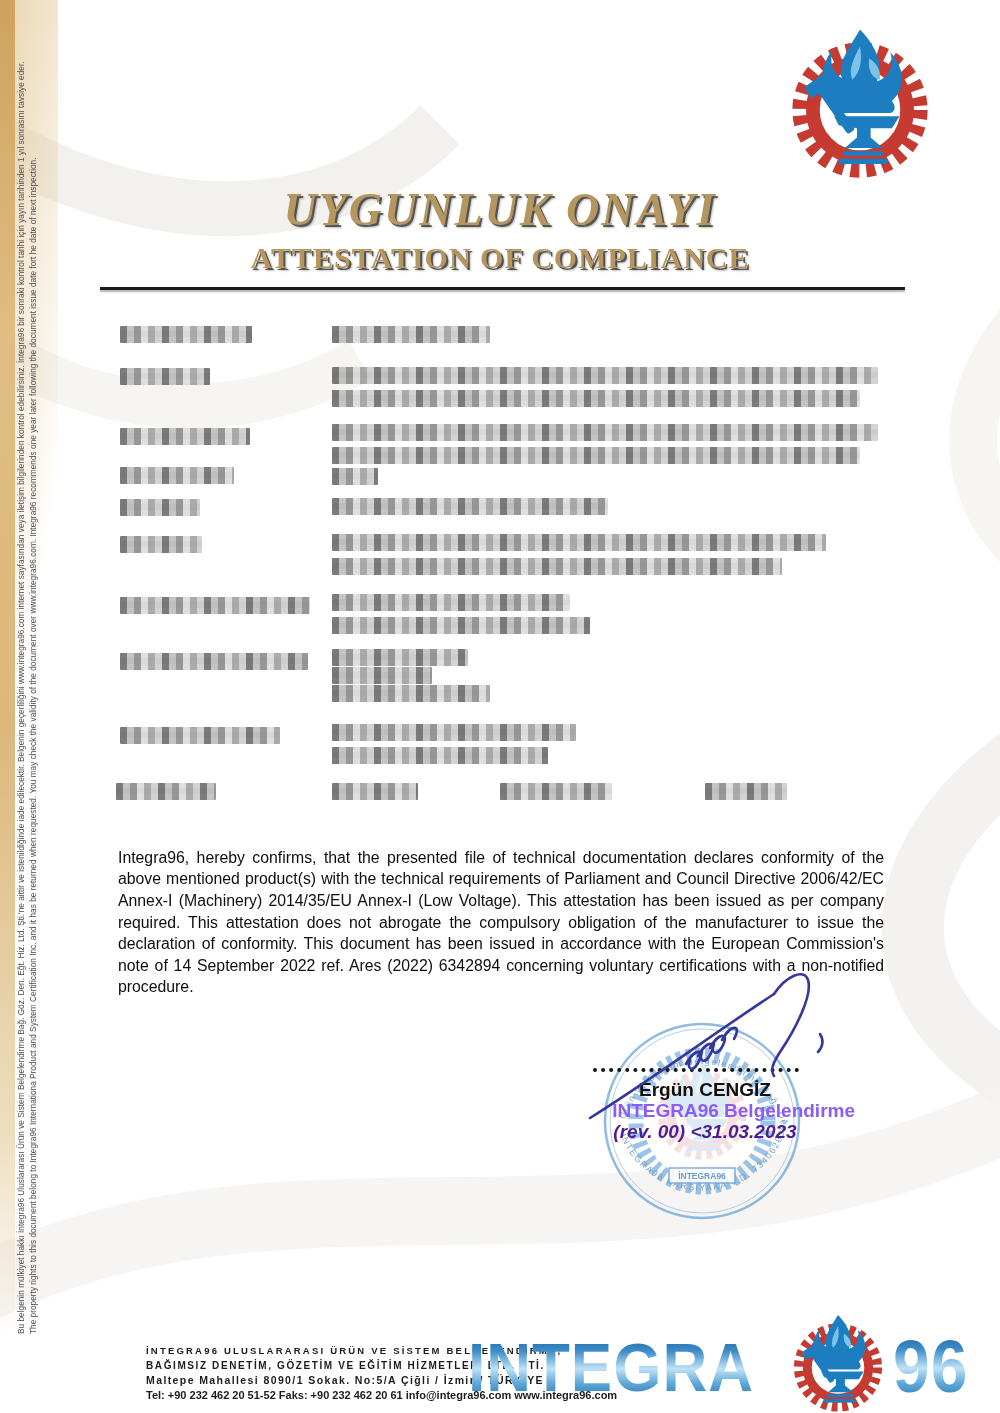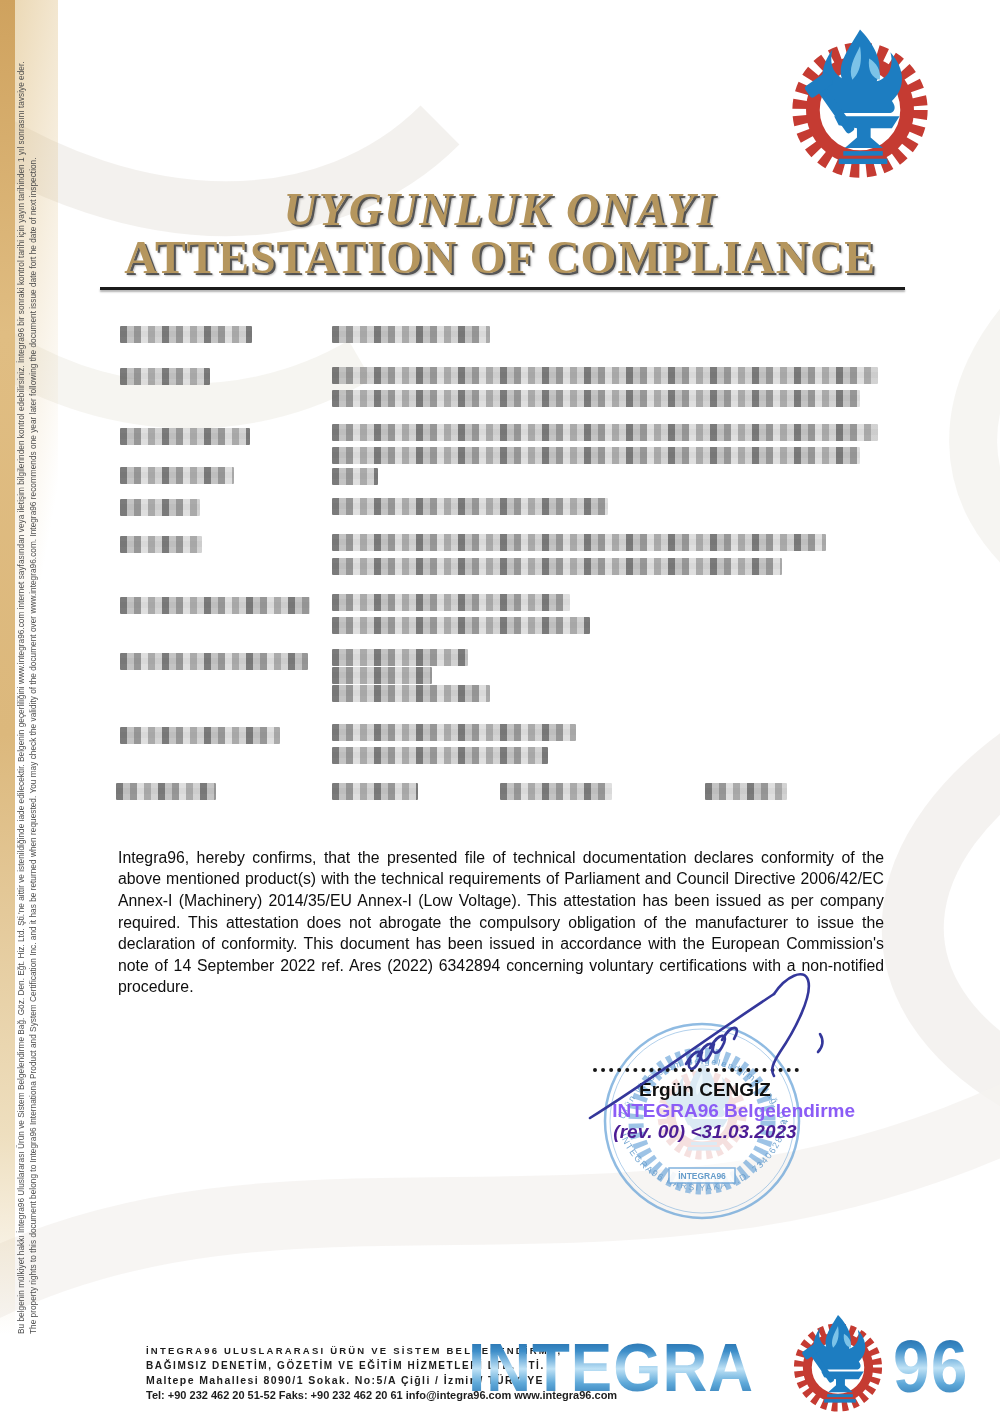--- a/index.html
+++ b/index.html
@@ -27,21 +27,21 @@
   .vtext.tr{left:16px;}
   .vtext.en{left:28px;}
   
   .logo-top{position:absolute;left:776px;top:28px;width:168px;height:152px;z-index:2;}
   .title{
     position:absolute;left:0;top:186px;width:1000px;text-align:center;z-index:2;
     font-family:"Liberation Serif",serif;font-weight:bold;color:#b5965e;
     text-shadow:2px 2px 0 rgba(55,55,55,.8),3px 3px 2px rgba(0,0,0,.25);
   }
   .title .l1{font-size:46px;line-height:48px;letter-spacing:2px;font-style:italic;}
-  .title .l2{font-size:46px;line-height:48px;letter-spacing:1px;}
+  .title .l2{font-size:30px;line-height:48px;letter-spacing:1px;}
   .title-rule{
     position:absolute;left:100px;top:287px;width:805px;height:3px;background:#1b1b1b;z-index:2;
     box-shadow:0 2px 2px rgba(0,0,0,.3);
   }
   
   .fields-layer{position:absolute;left:0;top:0;width:1000px;height:1413px;z-index:2;}
   .redact{
     position:absolute;border-radius:1px;opacity:.8;filter:blur(.5px);
     background-image:
       repeating-linear-gradient(90deg,rgba(72,72,72,.9) 0 7px,rgba(168,168,168,.85) 7px 14px,rgba(112,112,112,.9) 14px 21px,rgba(208,208,208,.85) 21px 28px,rgba(138,138,138,.9) 28px 35px,rgba(190,190,190,.85) 35px 42px),

